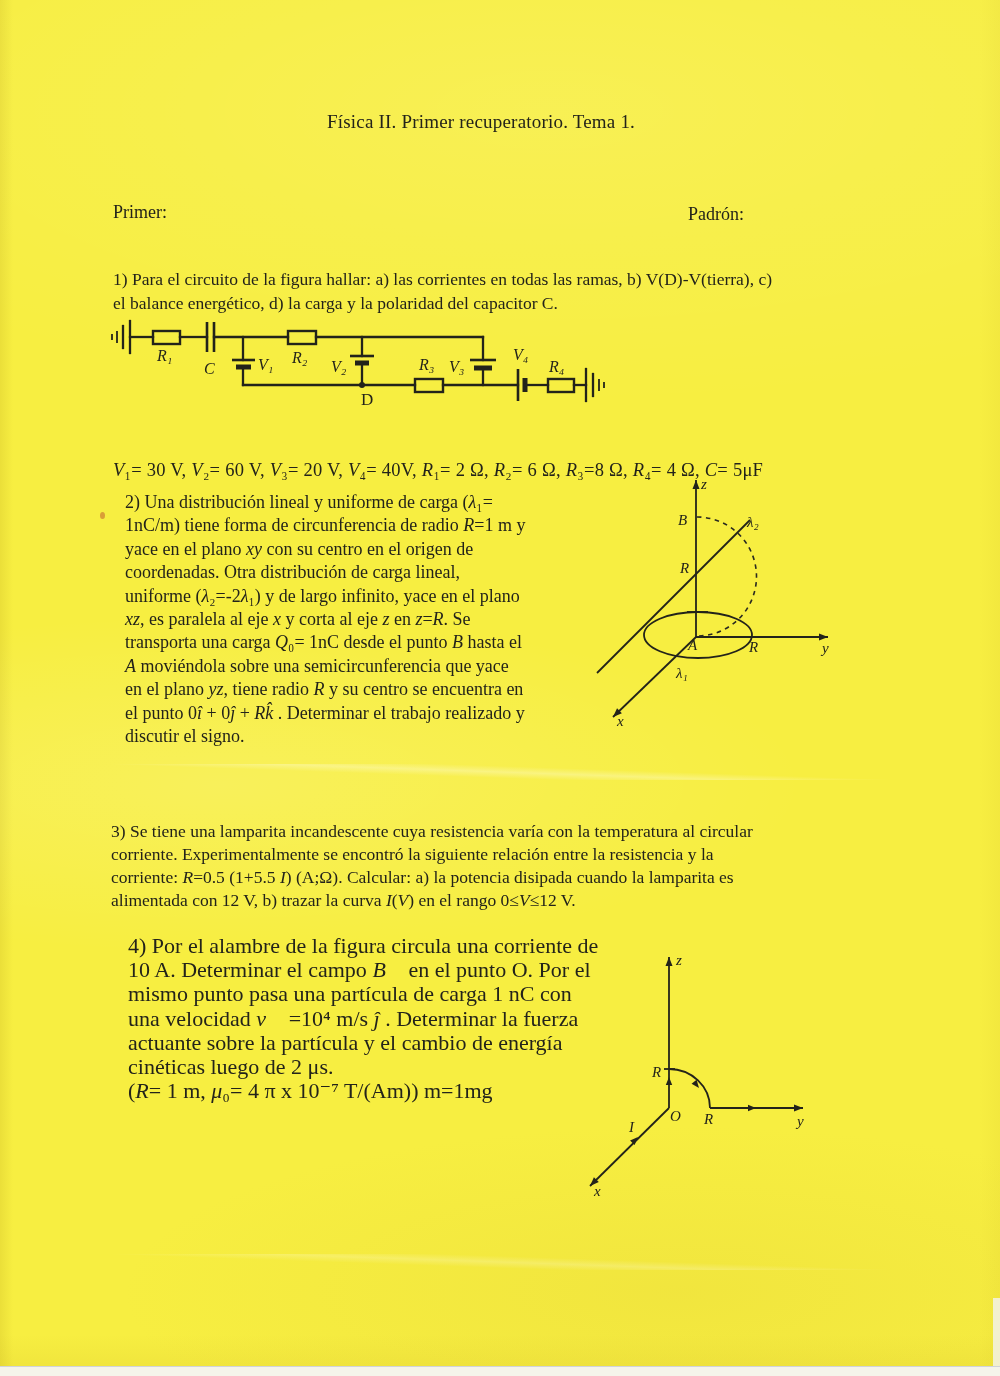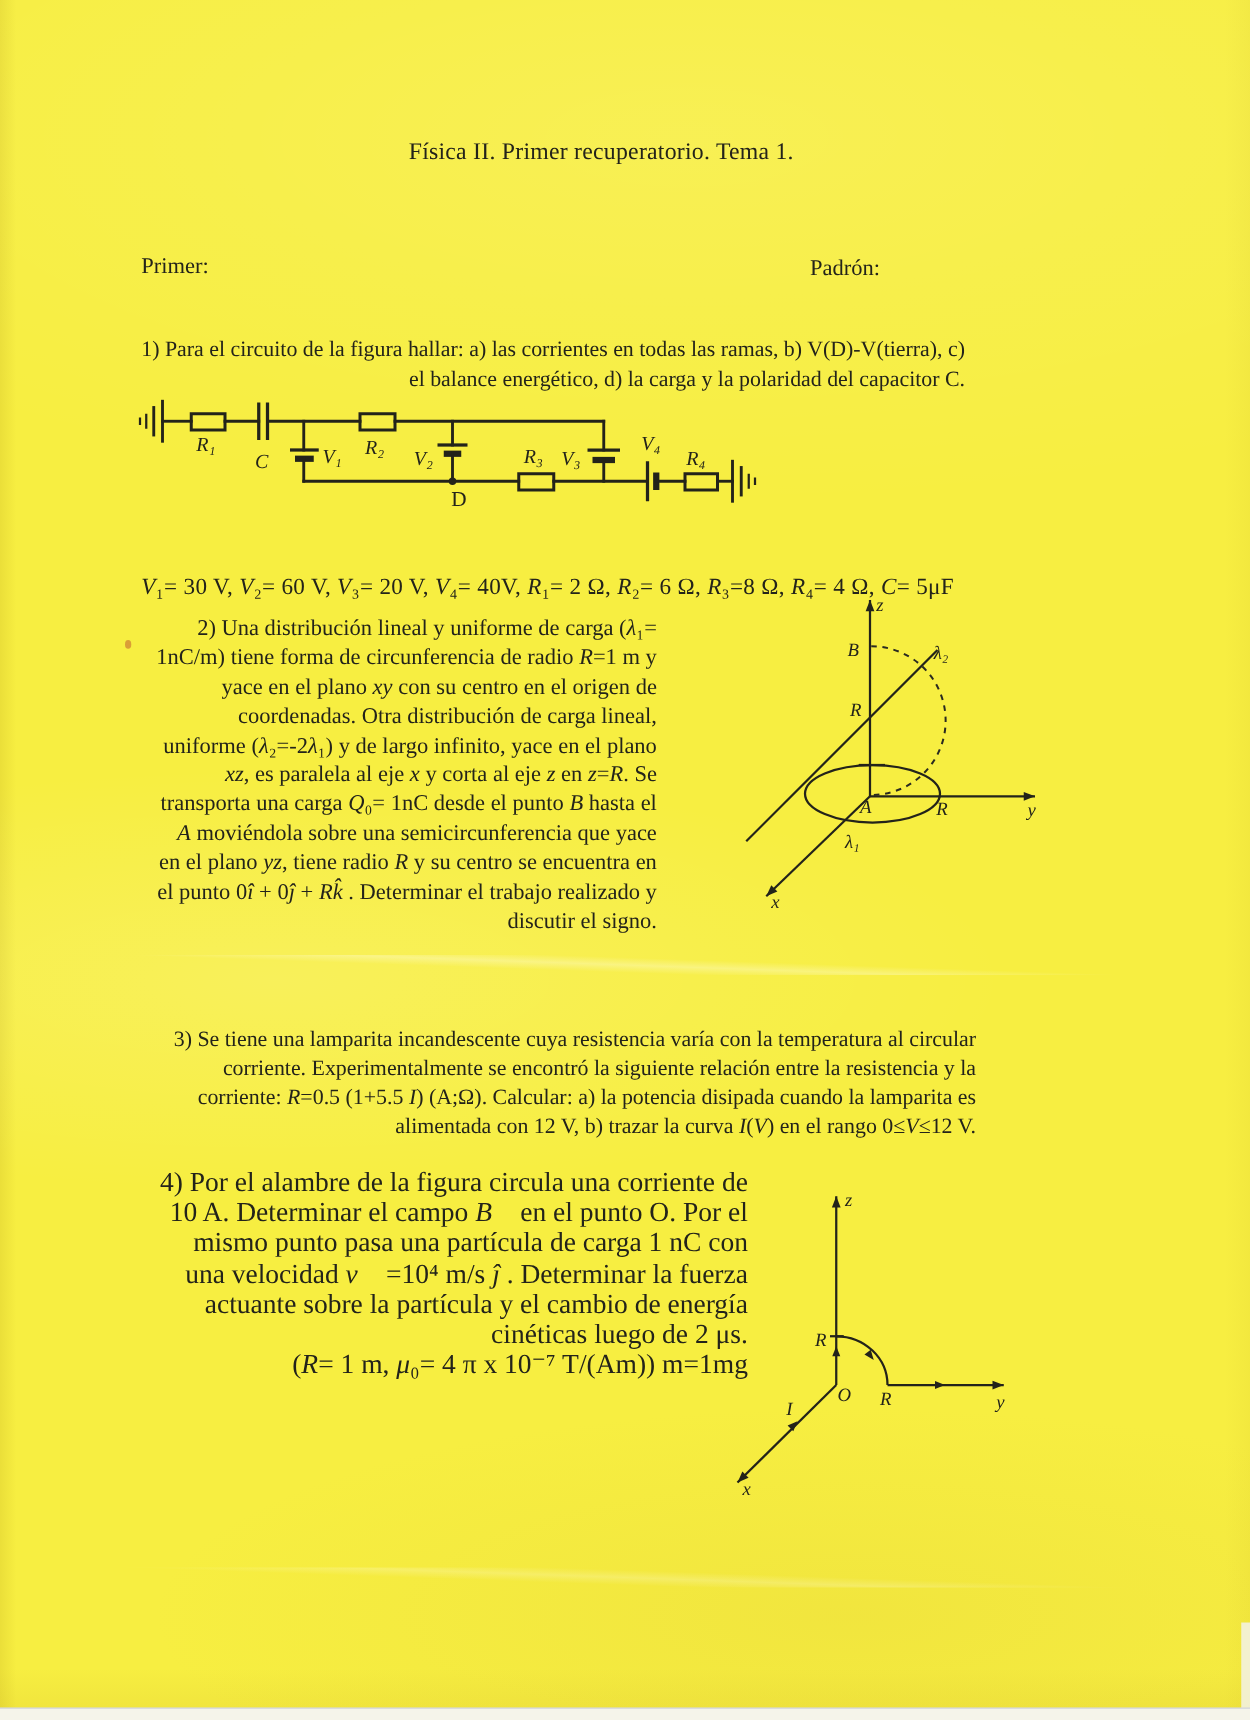--- a/index.html
+++ b/index.html
@@ -33,25 +33,25 @@
   }
   .speck { position:absolute; border-radius:50%; }
 
   .abs { position:absolute; }
   .title {
     top:111px; left:0; width:962px; text-align:center;
     font-weight:normal; font-size:19px; letter-spacing:.2px;
   }
   .field-label { font-size:18px; }
   .tblock { white-space:nowrap; }
-  .tl { white-space:nowrap;text-align:right; }
+  .tl { white-space:nowrap; }
   .p1 { top:267px; left:113px; font-size:17.5px; line-height:24px; }
   .values { top:424px; left:113px; font-size:18.5px; letter-spacing:.25px;margin-top:36px; }
   .p2 { top:491px; left:125px; font-size:18px; line-height:23.4px; }
-  .p3 { top:820px; left:111px; font-size:17.5px; line-height:23px;margin-left:28px; }
+  .p3 { top:820px; left:111px; font-size:17.5px; line-height:23px; }
   .p4 { top:934px; left:128px; font-size:22px; line-height:24.2px; }
   .tl i, .values i { font-style:italic; }
 
   svg { position:absolute; overflow:visible; }
   svg .wire { stroke:#23231a; stroke-width:2.3; fill:none; stroke-linecap:square; }
   svg .thin { stroke:#23231a; stroke-width:1.8; fill:none; }
   svg .plate-long { stroke:#23231a; stroke-width:2.6; fill:none; }
   svg .plate-short { stroke:#23231a; stroke-width:5; fill:none; }
   svg .box { stroke:#23231a; stroke-width:2.4; fill:none; }
   svg .dashed { stroke:#2a2a20; stroke-width:1.6; fill:none; stroke-dasharray:4.5 4.5; }
@@ -64,21 +64,21 @@
 </head>
 <body>
 
 <div class="paper-texture"></div>
 <div class="crease" style="top:764px"></div>
 <div class="crease" style="top:1254px; opacity:.7"></div>
 <div class="speck" style="left:100px; top:512px; width:5px; height:7px; background:#d28a35; opacity:.8"></div>
 
 <div class="abs title">Física II. Primer recuperatorio. Tema 1.</div>
 <div class="abs field-label" style="top:202px; left:113px">Primer:</div>
-<div class="abs field-label" style="top:204px; left:648px">Padrón:</div>
+<div class="abs field-label" style="top:204px; left:688px">Padrón:</div>
 
 <div class="abs p1 tblock">
   <div class="tl">1) Para el circuito de la figura hallar: a) las corrientes en todas las ramas, b) V(D)-V(tierra), c)</div>
   <div class="tl">el balance energético, d) la carga y la polaridad del capacitor C.</div>
 </div>
 
 <svg style="left:105px; top:315px" width="520" height="105" viewBox="0 0 520 105">
 
   <g>
     <line class="thin" x1="7" y1="19" x2="7" y2="25"></line>

